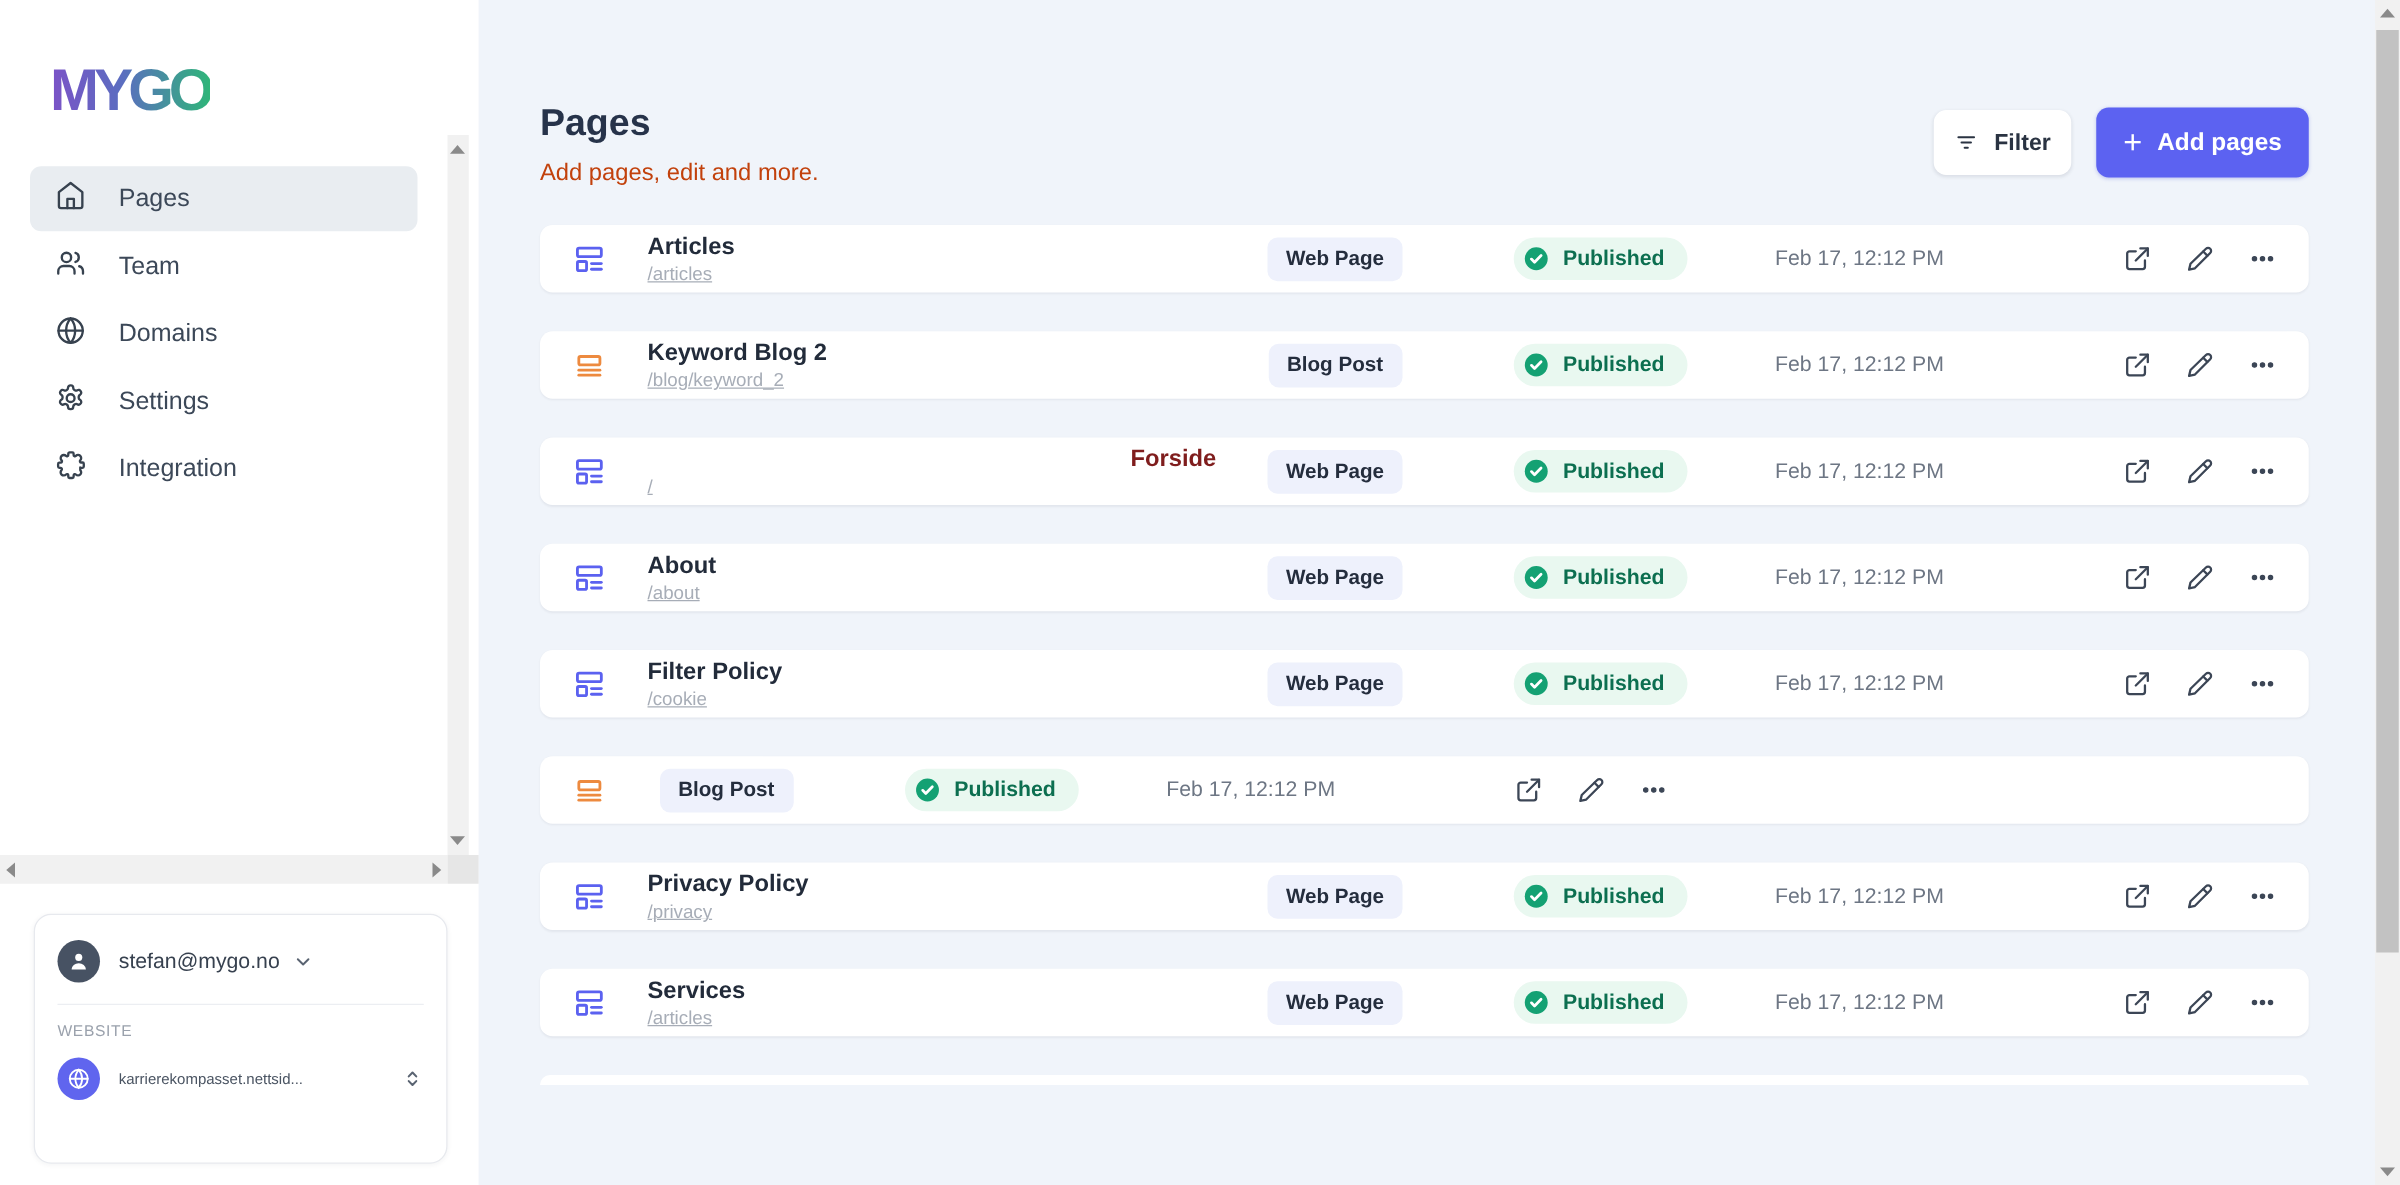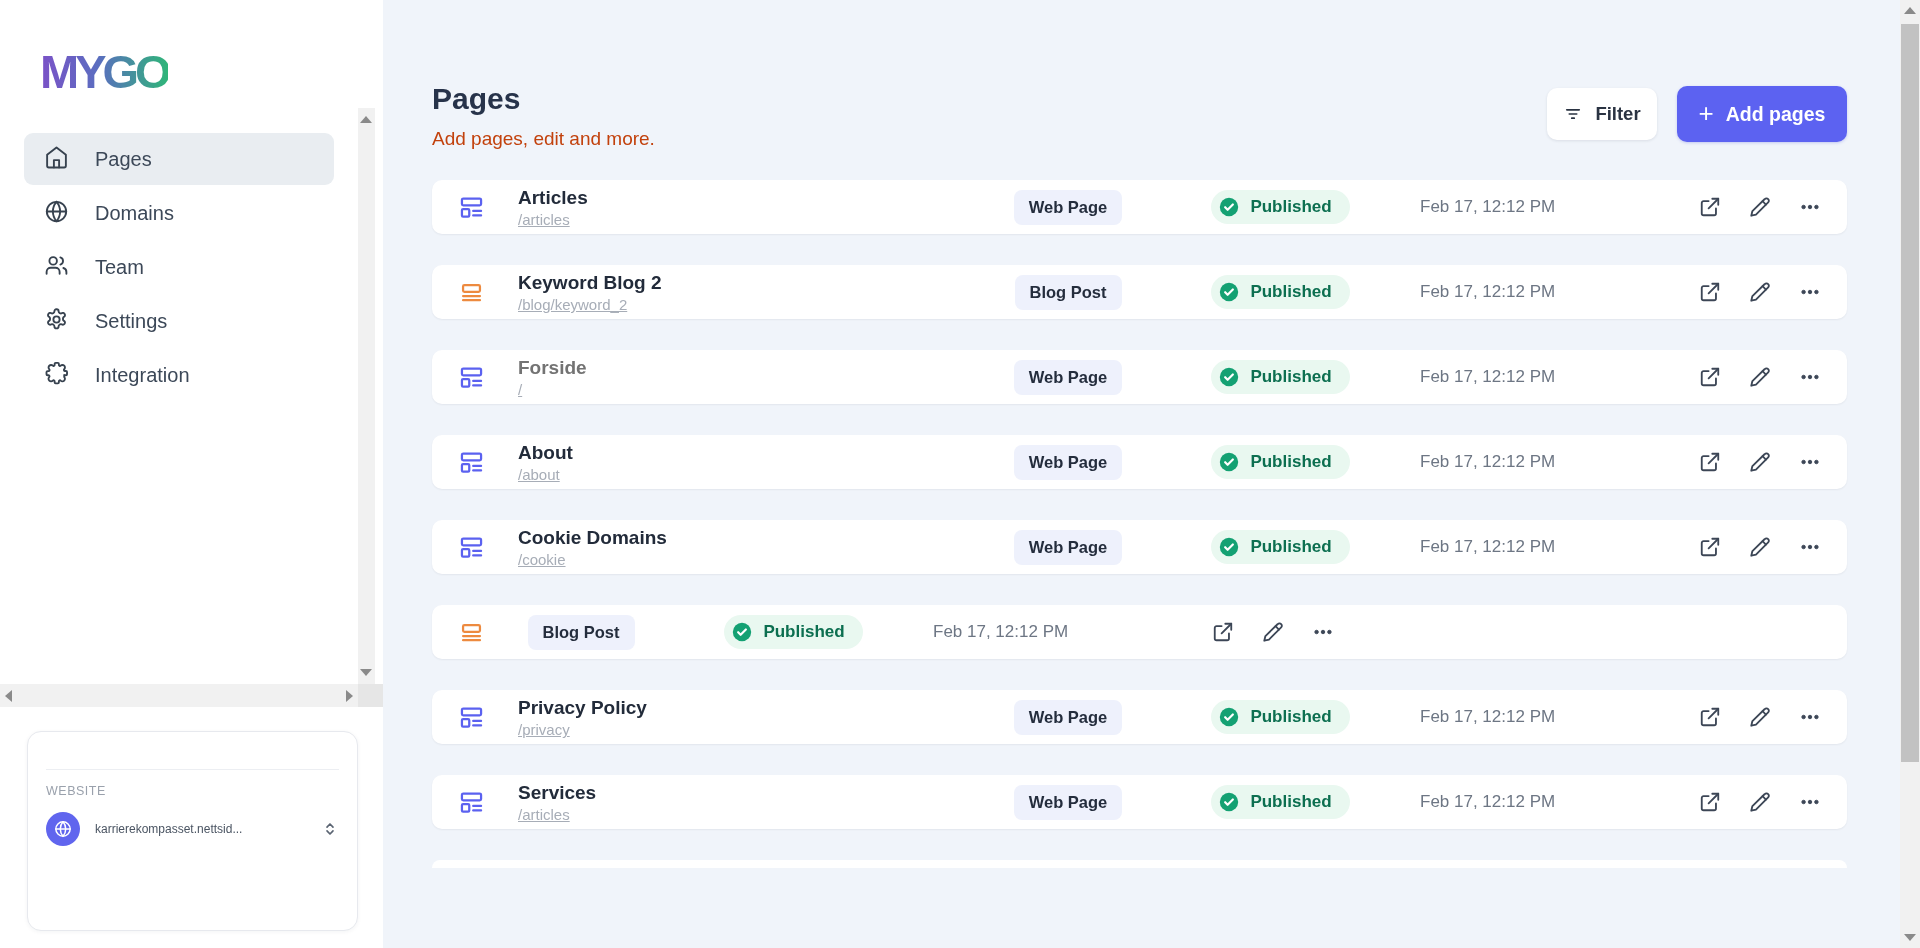--- a/index.html
+++ b/index.html
@@ -60,21 +60,21 @@
     font-weight:600; color:#fff; cursor:pointer; font-family:inherit; box-shadow:0 1px 3px rgba(60,70,220,.25); }
   .add-btn .plus { font-size:26px; font-weight:400; line-height:1; margin-top:-2px; }
 
   .list { position:absolute; left:49px; top:180px; width:1415px; }
   .row { height:54px; background:#fff; border-radius:10px; box-shadow:0 1px 2px rgba(16,24,40,.06);
     display:flex; align-items:center; padding:0 24px; margin-bottom:31px; }
   .row-icon { width:30px; display:flex; align-items:center; justify-content:center; }
   .row-icon svg { width:27px; height:27px; }
   .title-block { flex:1; margin-left:32px; min-width:0; }
   .row-title { font-size:19px; font-weight:600; color:#222b3a; line-height:1.25; }
-  .row-title.highlighted { color:#737373; }
+  .row-title.highlighted { color:#7f1d1d;text-align:right; }
   .row-slug { font-size:15px; color:#a7adb7; margin-top:2px;text-decoration:underline; }
   .col-type { width:190px; display:flex; justify-content:center; }
   .type-badge { background:#eef1fc; color:#242d3d; font-size:16.5px; font-weight:600; padding:8px 15px; border-radius:8px; }
   .col-status { width:235px; display:flex; justify-content:center; }
   .status-pill { background:#e9f8f0; border-radius:999px; display:flex; align-items:center; gap:10px; padding:6px 18px 6px 7px; }
   .status-pill svg { width:22px; height:22px; }
   .status-pill .st { font-size:17px; font-weight:600; color:#0c6f50; }
   .col-date { width:240px; padding-left:22px; font-size:17px; color:#6d7684; }
   .col-actions { width:185px; display:flex; justify-content:flex-end; align-items:center; gap:24px; }
   .action-btn { background:none; border:none; cursor:pointer; padding:2px; display:flex; }
@@ -96,37 +96,37 @@
   <div class="nav">
     <div class="nav-item active">
       <span><svg viewBox="0 0 24 24" fill="none" stroke-width="1.8" stroke-linecap="round" stroke-linejoin="round">
             <path d="m3 9.3 9-7 9 7V20a1.6 1.6 0 0 1-1.6 1.6H4.6A1.6 1.6 0 0 1 3 20Z"></path>
             <path d="M9.5 21.5v-7h5v7"></path>
           </svg></span>
       <span class="lbl">Pages</span>
     </div>
     <div class="nav-item">
       <span><svg viewBox="0 0 24 24" fill="none" stroke-width="1.8" stroke-linecap="round" stroke-linejoin="round">
-            <circle cx="12" cy="12" r="9.3"></circle>
-            <path d="M2.7 12h18.6"></path>
-            <path d="M12 2.7a14.2 14.2 0 0 1 0 18.6 14.2 14.2 0 0 1 0-18.6"></path>
-          </svg></span>
-      <span class="lbl">Domains</span>
-    </div>
-    <div class="nav-item">
-      <span><svg viewBox="0 0 24 24" fill="none" stroke-width="1.8" stroke-linecap="round" stroke-linejoin="round">
             <path d="M15 20v-1.8a4 4 0 0 0-4-4H6.5a4 4 0 0 0-4 4V20"></path>
             <circle cx="8.8" cy="7.6" r="3.6"></circle>
             <path d="M21.5 20v-1.8a4 4 0 0 0-2.9-3.8"></path>
             <path d="M15.7 4.2a3.6 3.6 0 0 1 0 6.9"></path>
           </svg></span>
       <span class="lbl">Team</span>
     </div>
     <div class="nav-item">
       <span><svg viewBox="0 0 24 24" fill="none" stroke-width="1.8" stroke-linecap="round" stroke-linejoin="round">
+            <circle cx="12" cy="12" r="9.3"></circle>
+            <path d="M2.7 12h18.6"></path>
+            <path d="M12 2.7a14.2 14.2 0 0 1 0 18.6 14.2 14.2 0 0 1 0-18.6"></path>
+          </svg></span>
+      <span class="lbl">Domains</span>
+    </div>
+    <div class="nav-item">
+      <span><svg viewBox="0 0 24 24" fill="none" stroke-width="1.8" stroke-linecap="round" stroke-linejoin="round">
             <path d="M12.2 2.2h-.4a1.8 1.8 0 0 0-1.8 1.8v.2a1.8 1.8 0 0 1-.9 1.5l-.4.3a1.8 1.8 0 0 1-1.8 0l-.1-.1a1.8 1.8 0 0 0-2.5.7l-.2.3a1.8 1.8 0 0 0 .7 2.5l.1.1a1.8 1.8 0 0 1 .9 1.5v.7a1.8 1.8 0 0 1-.9 1.6h-.1a1.8 1.8 0 0 0-.7 2.5l.2.3a1.8 1.8 0 0 0 2.5.7l.1-.1a1.8 1.8 0 0 1 1.8 0l.4.3a1.8 1.8 0 0 1 .9 1.5v.2a1.8 1.8 0 0 0 1.8 1.8h.4a1.8 1.8 0 0 0 1.8-1.8v-.2a1.8 1.8 0 0 1 .9-1.5l.4-.3a1.8 1.8 0 0 1 1.8 0l.1.1a1.8 1.8 0 0 0 2.5-.7l.2-.3a1.8 1.8 0 0 0-.7-2.5h-.1a1.8 1.8 0 0 1-.9-1.6v-.7a1.8 1.8 0 0 1 .9-1.5l.1-.1a1.8 1.8 0 0 0 .7-2.5l-.2-.3a1.8 1.8 0 0 0-2.5-.7l-.1.1a1.8 1.8 0 0 1-1.8 0l-.4-.3a1.8 1.8 0 0 1-.9-1.5V4a1.8 1.8 0 0 0-1.8-1.8Z"></path>
             <circle cx="12" cy="12" r="3"></circle>
           </svg></span>
       <span class="lbl">Settings</span>
     </div>
     <div class="nav-item">
       <span><svg viewBox="0 0 24 24" fill="none" stroke-width="1.8" stroke-linecap="round" stroke-linejoin="round">
             <path d="M19.4 13.4a1 1 0 0 0 .7.3h1a1 1 0 0 0 1-1v-2.1a1 1 0 0 0-1-1h-1a1 1 0 0 1-.7-1.7 2.4 2.4 0 1 0-3.4-3.4 1 1 0 0 1-1.7-.7v-1a1 1 0 0 0-1-1h-2.1a1 1 0 0 0-1 1v1a1 1 0 0 1-1.7.7A2.4 2.4 0 1 0 5.1 8a1 1 0 0 1-.7 1.7h-1a1 1 0 0 0-1 1v2a1 1 0 0 0 1 1h1A1 1 0 0 1 5 15.4 2.4 2.4 0 1 0 8.5 18.8a1 1 0 0 1 1.7.7v1a1 1 0 0 0 1 1h2.1a1 1 0 0 0 1-1v-1a1 1 0 0 1 1.7-.7 2.4 2.4 0 1 0 3.4-3.4Z"></path>
           </svg></span>
       <span class="lbl">Integration</span>
@@ -137,20 +137,32 @@
     <div class="tri tri-up"></div>
     <div class="tri tri-down"></div>
   </div>
   <div class="h-sb">
     <div class="tri tri-left"></div>
     <div class="tri tri-right"></div>
   </div>
   <div class="sb-corner"></div>
 
   <div class="account-card">
+    <div class="acct-row">
+      <div class="avatar">
+        <svg viewBox="0 0 24 24" fill="#ffffff">
+            <circle cx="12" cy="8.3" r="3.4"></circle>
+            <path d="M5.2 19.5a6.8 5.6 0 0 1 13.6 0v.5H5.2Z"></path>
+          </svg>
+      </div>
+      <span class="email">stefan@mygo.no</span>
+      <svg class="chev" viewBox="0 0 24 24" fill="none" stroke-width="2.2" stroke-linecap="round" stroke-linejoin="round">
+          <polyline points="6 9 12 15 18 9"></polyline>
+        </svg>
+    </div>
     <div class="acct-divider"></div>
     <div class="website-label">WEBSITE</div>
     <div class="acct-row">
       <div class="site-circle">
         <svg viewBox="0 0 24 24" fill="none" stroke-width="1.8" stroke-linecap="round">
             <circle cx="12" cy="12" r="8.6"></circle>
             <path d="M3.4 12h17.2"></path>
             <path d="M12 3.4a13 13 0 0 1 0 17.2 13 13 0 0 1 0-17.2"></path>
           </svg>
       </div>
@@ -388,21 +400,21 @@
     <div class="row-icon">
       <svg viewBox="0 0 24 24" fill="none" stroke="#5b61f0" stroke-width="2" stroke-linecap="round" stroke-linejoin="round">
             <rect x="3.5" y="4" width="17" height="6" rx="1.2"></rect>
             <rect x="3.5" y="13.5" width="6.5" height="6.5" rx="1"></rect>
             <path d="M13.5 15h7"></path>
             <path d="M13.5 19h7"></path>
           </svg>
 
     </div>
     <div class="title-block">
-      <div class="row-title">Cookie Domains</div>
+      <div class="row-title">Filter Policy</div>
       <div class="row-slug">/cookie</div>
     </div>
     <div class="col-type">
       <span class="type-badge">Web Page</span>
     </div>
     <div class="col-status">
       <span class="status-pill">
         <svg viewBox="0 0 24 24">
               <circle cx="12" cy="12" r="10" fill="#14a173"></circle>
               <path d="m7.8 12.3 2.7 2.7 5.7-5.8" fill="none" stroke="#fff" stroke-width="2.4" stroke-linecap="round" stroke-linejoin="round"></path>

